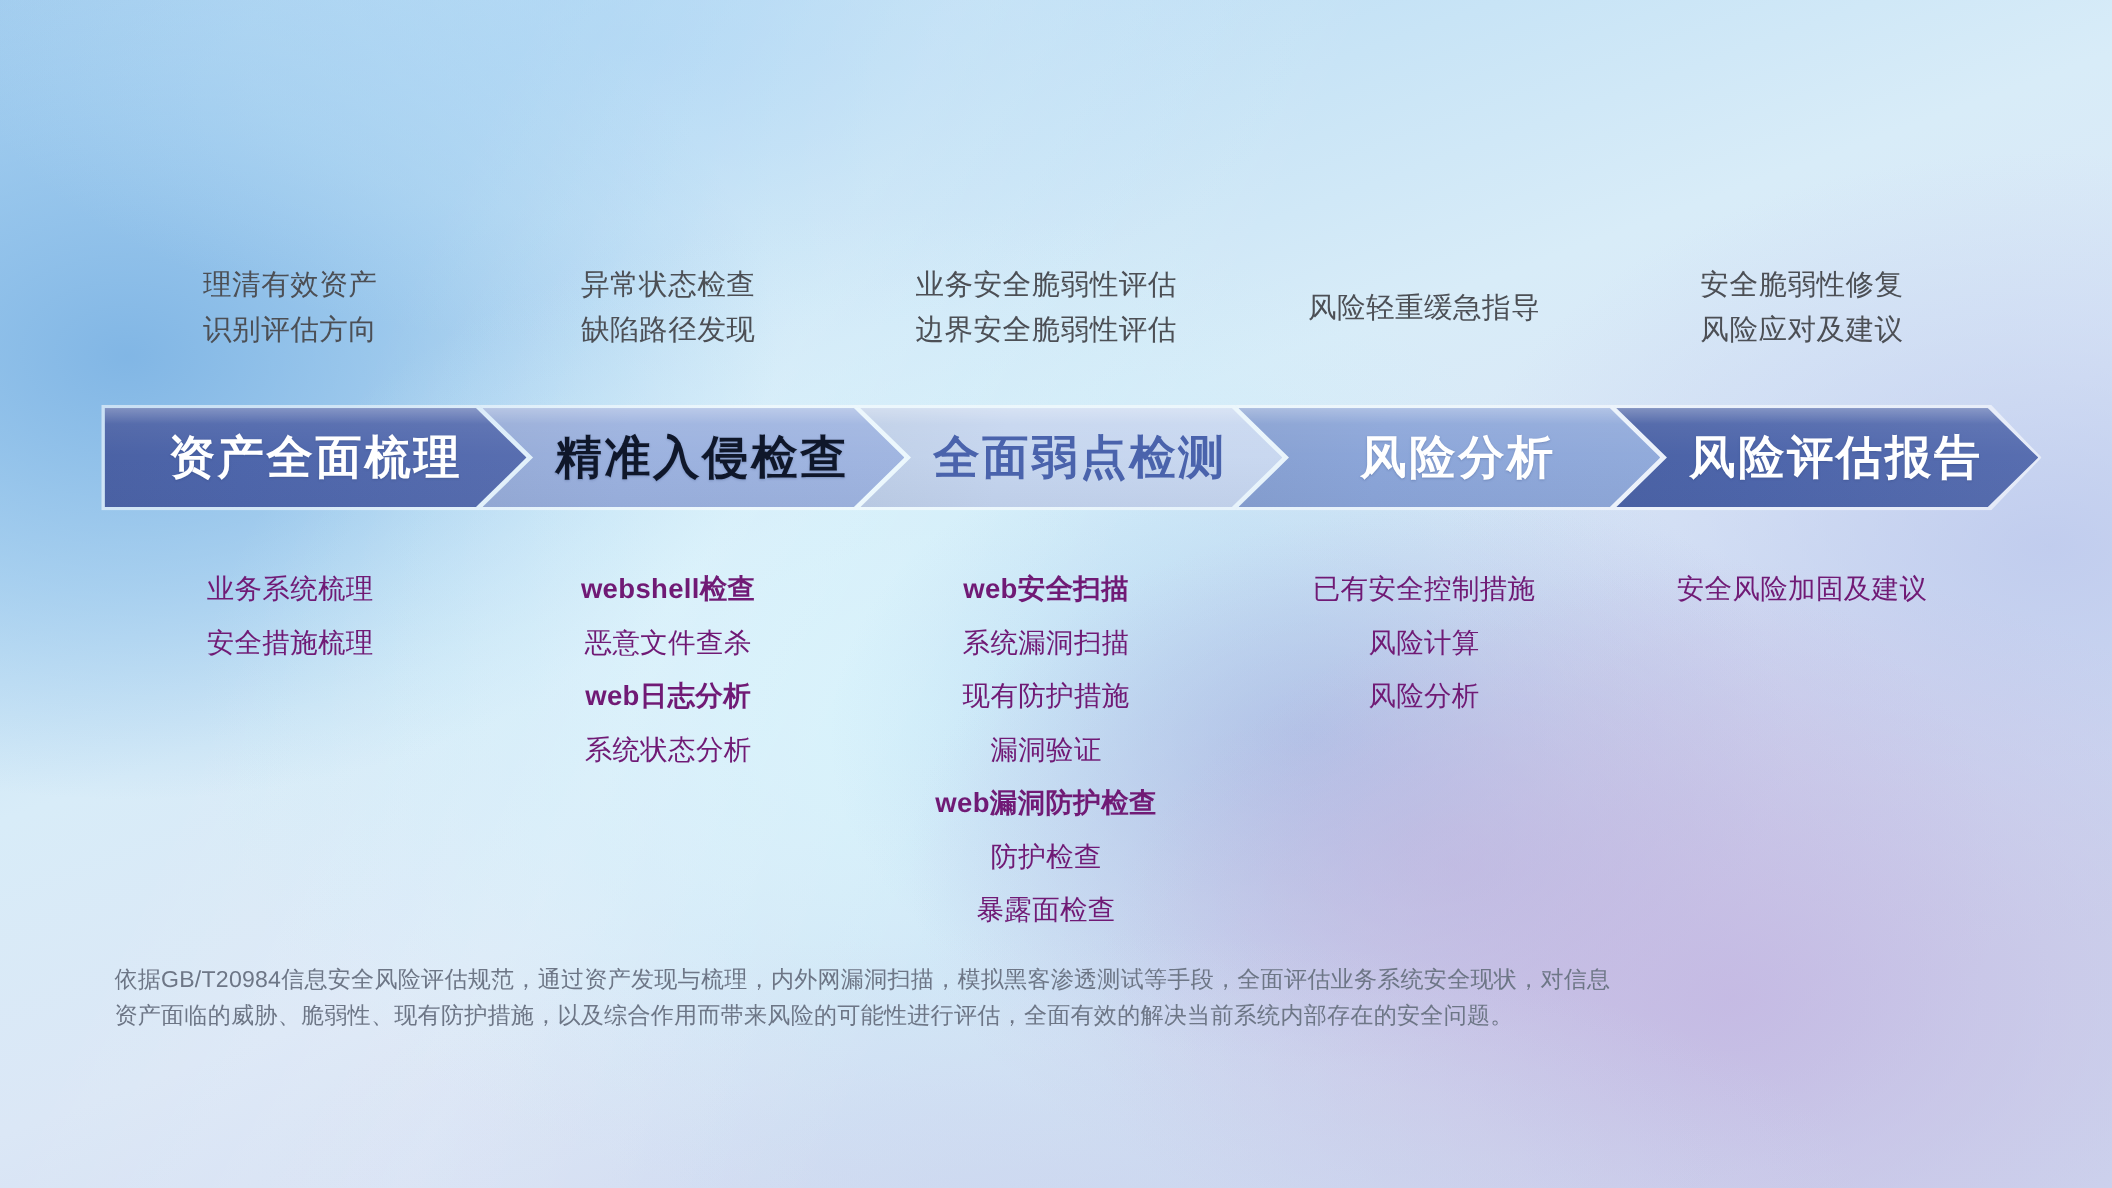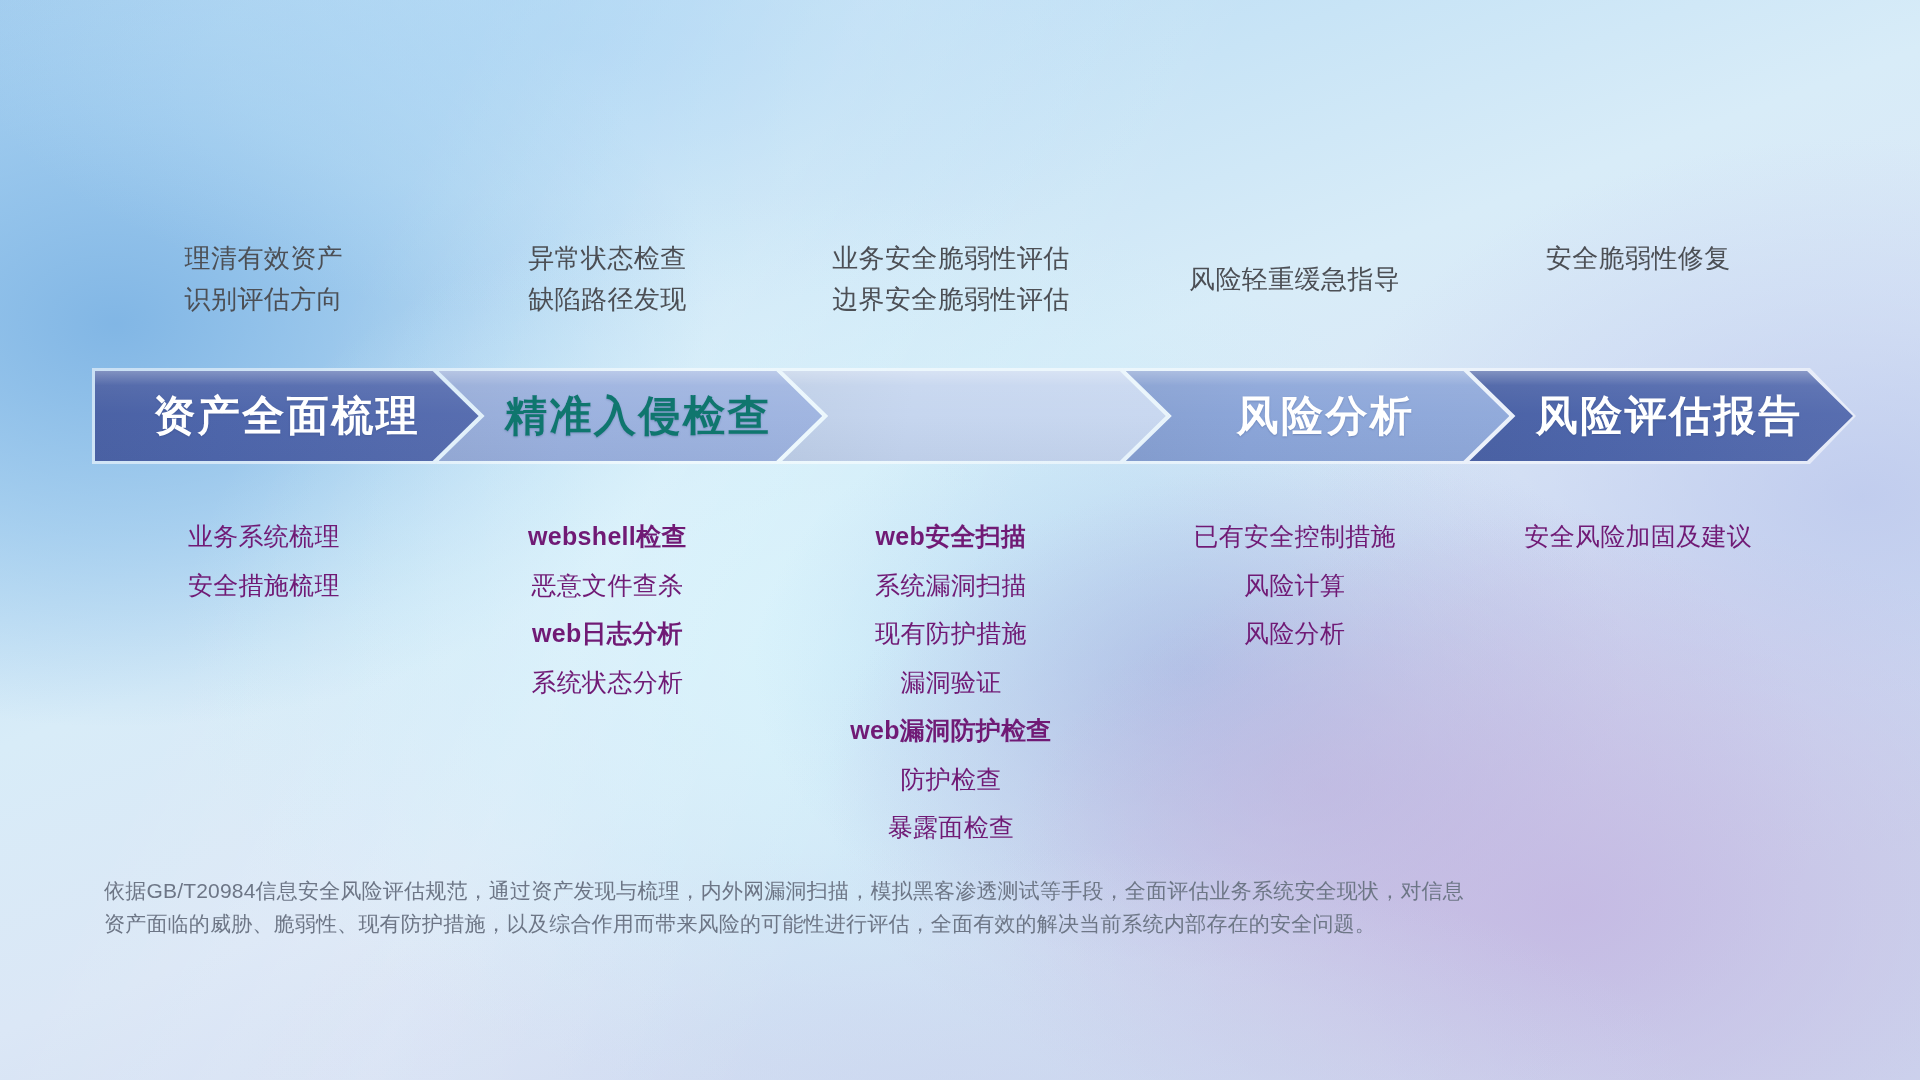--- a/index.html
+++ b/index.html
@@ -198,26 +198,27 @@
       <div class="chev" style="left: 92px; width: 389.6px;">
         <div class="shape" style="background: rgba(255, 255, 255, 0.55); filter: blur(0.4px); clip-path: polygon(0px 0px, 343.6px 0px, 389.6px 50%, 343.6px 100%, 0px 100%);"></div>
         <div class="shape" style="z-index: 1; inset: 3px auto auto 3px; width: 383.6px; height: 90px; clip-path: polygon(0px 0px, 337.6px 0px, 383.6px 50%, 337.6px 100%, 0px 100%); background: linear-gradient(100deg, rgb(75, 98, 165) 0%, rgb(78, 102, 171) 34%, rgb(88, 110, 176) 100%);"></div>
         <div class="gloss" style="left: 3px; top: 3px; width: 383.6px; height: 90px; clip-path: polygon(0px 0px, 337.6px 0px, 383.6px 50%, 337.6px 100%, 0px 100%); background: linear-gradient(rgba(255, 255, 255, 0.3) 0%, rgba(255, 255, 255, 0.06) 16%, rgba(255, 255, 255, 0) 48%, rgba(40, 60, 110, 0.05) 100%);"></div>
         <span class="lbl" style="color: rgb(255, 255, 255); text-shadow: rgba(40, 60, 110, 0.28) 0px 1px 2px; margin-left: 0px;">资产全面梳理</span>
       </div>
       <div class="chev" style="left: 435.6px; width: 389.6px;">
         <div class="shape" style="background: rgba(255, 255, 255, 0.55); filter: blur(0.4px); clip-path: polygon(0px 0px, 343.6px 0px, 389.6px 50%, 343.6px 100%, 0px 100%, 46px 50%);"></div>
         <div class="shape" style="z-index: 1; inset: 3px auto auto 3px; width: 383.6px; height: 90px; clip-path: polygon(0px 0px, 337.6px 0px, 383.6px 50%, 337.6px 100%, 0px 100%, 46px 50%); background: linear-gradient(100deg, rgb(151, 172, 215) 0%, rgb(156, 178, 223) 34%, rgb(161, 182, 225) 100%);"></div>
         <div class="gloss" style="left: 3px; top: 3px; width: 383.6px; height: 90px; clip-path: polygon(0px 0px, 337.6px 0px, 383.6px 50%, 337.6px 100%, 0px 100%, 46px 50%); background: linear-gradient(rgba(255, 255, 255, 0.3) 0%, rgba(255, 255, 255, 0.06) 16%, rgba(255, 255, 255, 0) 48%, rgba(40, 60, 110, 0.05) 100%);"></div>
-        <span class="lbl" style="color: #0f766e; text-shadow: rgba(40, 60, 110, 0.28) 0px 1px 2px;">精准入侵检查</span>
+        <span class="lbl" style="color: #0f172a; text-shadow: rgba(40, 60, 110, 0.28) 0px 1px 2px;">精准入侵检查</span>
       </div>
       <div class="chev" style="left: 779.2px; width: 389.6px;">
         <div class="shape" style="background: rgba(255, 255, 255, 0.55); filter: blur(0.4px); clip-path: polygon(0px 0px, 343.6px 0px, 389.6px 50%, 343.6px 100%, 0px 100%, 46px 50%);"></div>
         <div class="shape" style="z-index: 1; inset: 3px auto auto 3px; width: 383.6px; height: 90px; clip-path: polygon(0px 0px, 337.6px 0px, 383.6px 50%, 337.6px 100%, 0px 100%, 46px 50%); background: linear-gradient(100deg, rgb(191, 207, 231) 0%, rgb(198, 214, 239) 34%, rgb(201, 216, 240) 100%);"></div>
         <div class="gloss" style="left: 3px; top: 3px; width: 383.6px; height: 90px; clip-path: polygon(0px 0px, 337.6px 0px, 383.6px 50%, 337.6px 100%, 0px 100%, 46px 50%); background: linear-gradient(rgba(255, 255, 255, 0.3) 0%, rgba(255, 255, 255, 0.06) 16%, rgba(255, 255, 255, 0) 48%, rgba(40, 60, 110, 0.05) 100%);"></div>
+        <span class="lbl" style="color: rgb(74, 99, 172);">全面弱点检测</span>
       </div>
       <div class="chev" style="left: 1122.8px; width: 389.6px;">
         <div class="shape" style="background: rgba(255, 255, 255, 0.55); filter: blur(0.4px); clip-path: polygon(0px 0px, 343.6px 0px, 389.6px 50%, 343.6px 100%, 0px 100%, 46px 50%);"></div>
         <div class="shape" style="z-index: 1; inset: 3px auto auto 3px; width: 383.6px; height: 90px; clip-path: polygon(0px 0px, 337.6px 0px, 383.6px 50%, 337.6px 100%, 0px 100%, 46px 50%); background: linear-gradient(100deg, rgb(135, 160, 209) 0%, rgb(140, 166, 217) 34%, rgb(146, 171, 219) 100%);"></div>
         <div class="gloss" style="left: 3px; top: 3px; width: 383.6px; height: 90px; clip-path: polygon(0px 0px, 337.6px 0px, 383.6px 50%, 337.6px 100%, 0px 100%, 46px 50%); background: linear-gradient(rgba(255, 255, 255, 0.3) 0%, rgba(255, 255, 255, 0.06) 16%, rgba(255, 255, 255, 0) 48%, rgba(40, 60, 110, 0.05) 100%);"></div>
         <span class="lbl" style="color: rgb(255, 255, 255); text-shadow: rgba(40, 60, 110, 0.28) 0px 1px 2px;">风险分析</span>
       </div>
       <div class="chev" style="left: 1466.4px; width: 389.6px;">
         <div class="shape" style="background: rgba(255, 255, 255, 0.55); filter: blur(0.4px); clip-path: polygon(0px 0px, 343.6px 0px, 389.6px 50%, 343.6px 100%, 0px 100%, 46px 50%);"></div>
         <div class="shape" style="z-index: 1; inset: 3px auto auto 3px; width: 383.6px; height: 90px; clip-path: polygon(0px 0px, 337.6px 0px, 383.6px 50%, 337.6px 100%, 0px 100%, 46px 50%); background: linear-gradient(100deg, rgb(75, 98, 165) 0%, rgb(78, 102, 171) 34%, rgb(88, 110, 176) 100%);"></div>
@@ -270,20 +271,21 @@
         </div>
         <div class="botlist">
           <span class="li">已有安全控制措施</span>
           <span class="li">风险计算</span>
           <span class="li">风险分析</span>
         </div>
       </div>
       <div class="col" style="left: 1466.4px; width: 343.6px;">
         <div class="toplist" style="top: 238px;">
           <span class="li">安全脆弱性修复</span>
+          <span class="li">风险应对及建议</span>
         </div>
         <div class="botlist">
           <span class="li">安全风险加固及建议</span>
         </div>
       </div>
     </div>
 
   <div class="note">
     <span class="ln">依据GB/T20984信息安全风险评估规范，通过资产发现与梳理，内外网漏洞扫描，模拟黑客渗透测试等手段，全面评估业务系统安全现状，对信息</span>
     <span class="ln">资产面临的威胁、脆弱性、现有防护措施，以及综合作用而带来风险的可能性进行评估，全面有效的解决当前系统内部存在的安全问题。</span>

